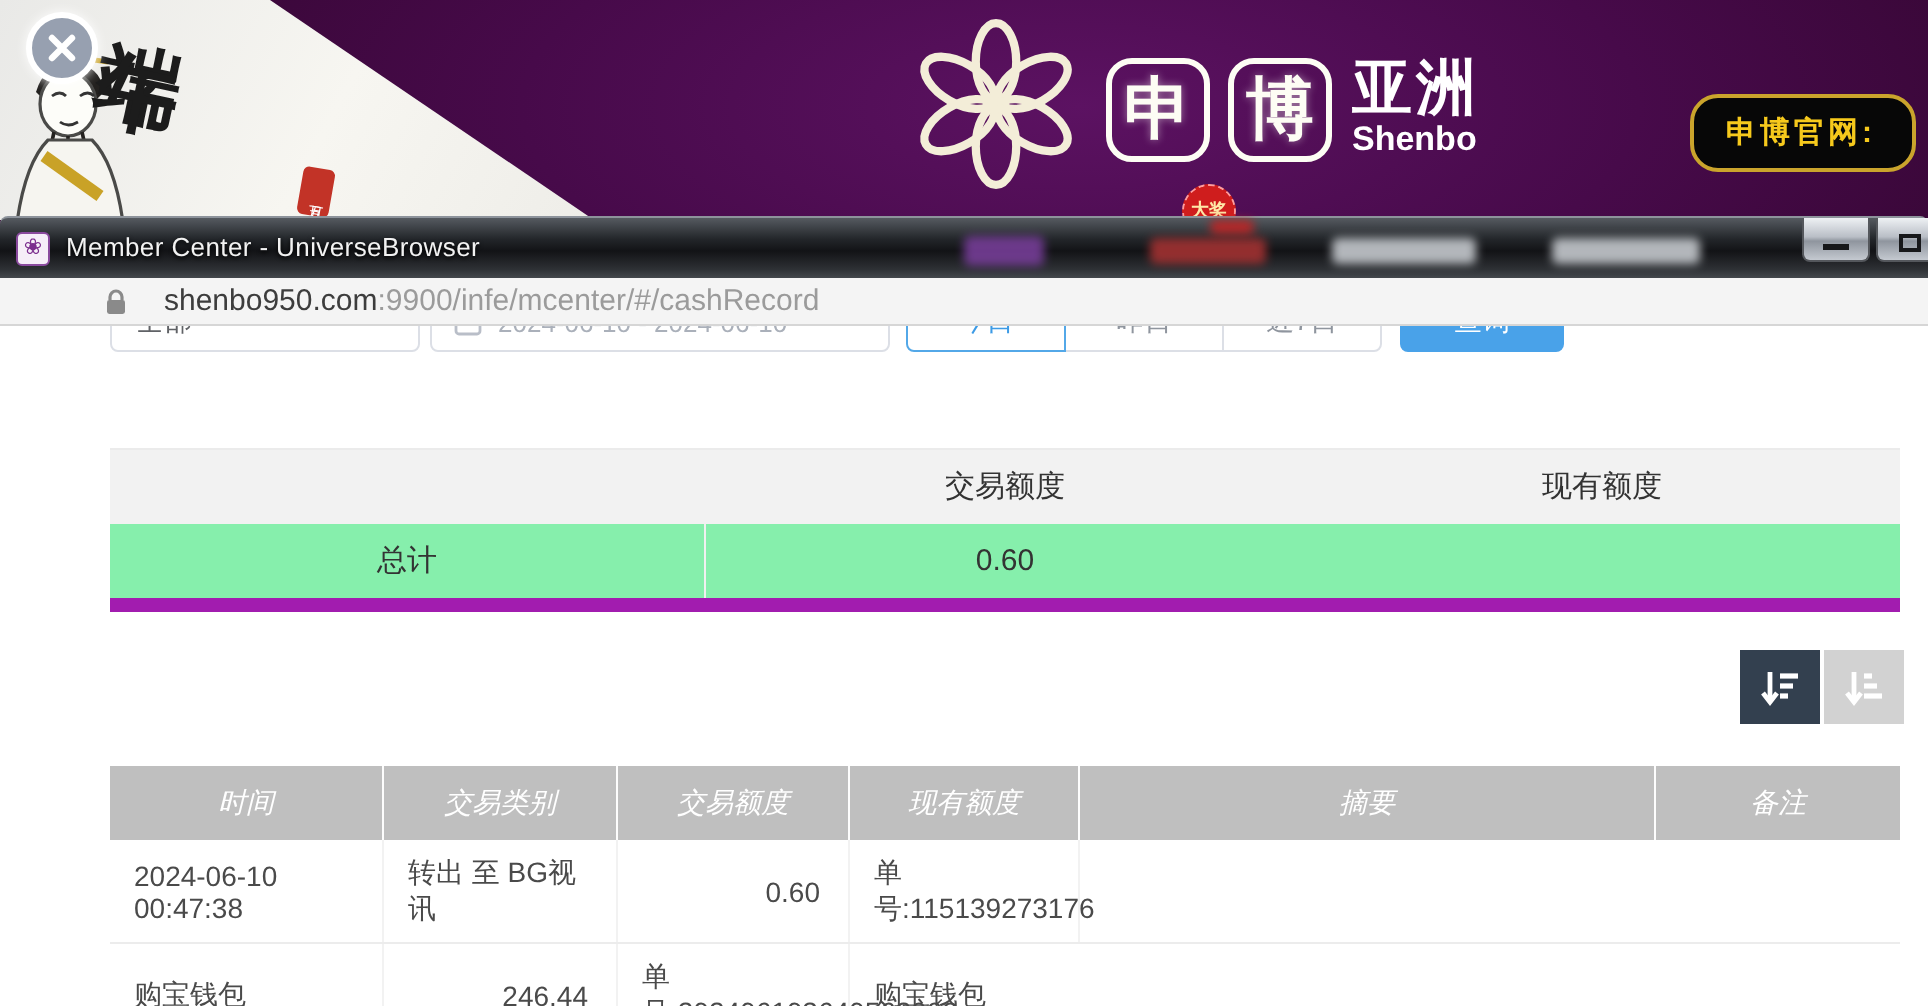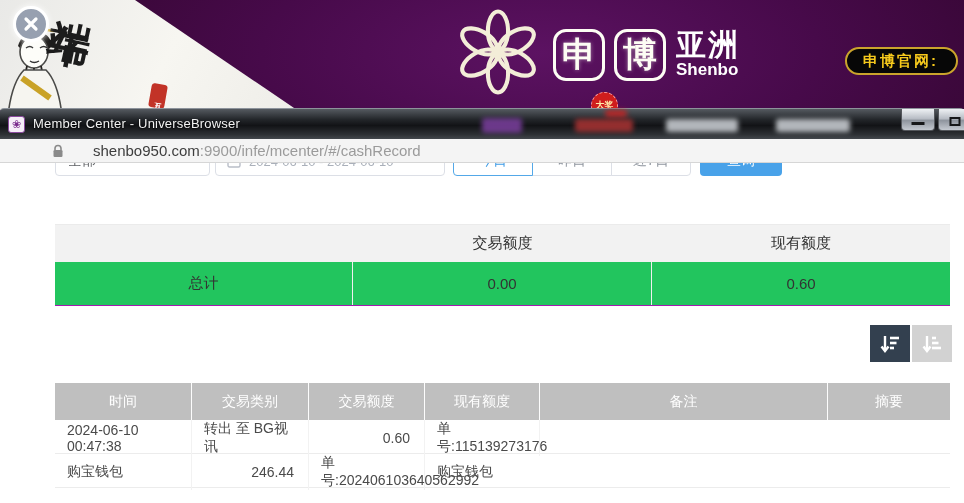--- a/index.html
+++ b/index.html
@@ -13,21 +13,21 @@
   .logo-flower{ width:92px; height:92px; }
   .logo-char{ width:52px; height:52px; border:3px solid #fdfdf4; border-radius:13px;
     color:#fdfdf4; font-size:34px; font-weight:700; display:flex; align-items:center; justify-content:center;
     margin-left:9px; margin-top:6px; text-shadow:0 0 4px rgba(255,255,250,.45); }
   .logo-right{ margin-left:10px; margin-top:4px; color:#fff; }
   .logo-region{ font-size:30px; font-weight:700; letter-spacing:2px; line-height:30px; }
   .logo-en{ font-size:17px; font-weight:700; line-height:19px; }
   .prize-badge{ position:absolute; left:591px; top:92px; width:27px; height:27px; border-radius:50%;
     background:#cf1d1d; border:1px dashed #ff9d9d; color:#ffe9a8; font-size:9px; font-weight:700;
     display:flex; align-items:center; justify-content:center; }
-  .official-pill{ position:absolute; left:845px; top:47px; height:28px; padding:0 18px 0 16px;
+  .official-pill{ position:absolute; left:845px; top:47px; height:39px; padding:0 18px 0 16px;
     background:#070707; border:2px solid #caa42c; border-radius:14px; display:flex; align-items:center;
     color:#f6c91c; font-size:15px; font-weight:700; letter-spacing:2px; white-space:nowrap; }
 
   
   .festival-popup{ position:absolute; left:0; top:0; width:300px; height:110px; z-index:20;
     clip-path:polygon(0 0, 45% 0, 99% 100%, 0 100%);
     background:linear-gradient(118deg,#e9e9e7 0%, #f7f6f1 55%, #eeede8 100%); }
   .festival-title{ position:absolute; left:52px; top:-12px; writing-mode:vertical-rl;
     font-family:"DejaVu Serif", serif; font-size:42px; font-weight:700; color:#1c1c1c;
     transform:rotate(12deg); letter-spacing:6px; }
@@ -52,21 +52,21 @@
   .win-btn{ position:absolute; top:0; height:22px; border:1px solid #54575c; border-top:none;
     border-radius:0 0 4px 4px; background:linear-gradient(180deg,#eef1f4 0%, #b9bec6 45%, #8f959e 55%, #c4c9d0 100%);
     cursor:pointer; }
   .win-btn .dash{ position:absolute; left:50%; transform:translateX(-50%); bottom:5px; width:13px; height:3px; background:#17181a; }
   .win-btn .square{ position:absolute; left:50%; transform:translateX(-50%); bottom:4px; width:11px; height:9px; border:2px solid #17181a; }
 
   
   .urlbar{ position:absolute; left:0; top:139px; width:964px; height:24px; z-index:60;
     background:#f4f4f4; border-bottom:1px solid #d6d6d6; display:flex; align-items:center; }
   .lock-icon{ margin-left:52px; }
-  .url-text{ margin-left:29px; font-size:15px; color:#3d3d3d; }
+  .url-text{ margin-left:18px; font-size:15px; color:#3d3d3d; }
   .url-text .path{ color:#9b9b9b; }
 
   
   .filter-row{ position:absolute; top:146px; z-index:5; }
   .select-box{ left:55px; width:155px; height:30px; position:absolute; border:1px solid #dcdfe6;
     border-radius:4px; background:#fff; font-size:14px; color:#606266; display:flex; align-items:center; padding-left:12px; }
   .date-box{ left:215px; width:230px; height:30px; position:absolute; border:1px solid #dcdfe6;
     border-radius:4px; background:#fff; font-size:13px; color:#aab0ba; display:flex; align-items:center; gap:8px; padding-left:11px; }
   .btn-group{ left:453px; position:absolute; display:flex; }
   .quick-btn{ width:80px; height:30px; background:#fff; border:1px solid #dcdfe6; font-size:14px;
@@ -74,38 +74,38 @@
   .quick-btn.first{ border-color:#53a8e8; color:#3d9be6; border-radius:4px 0 0 4px; z-index:2; margin-left:0; }
   .quick-btn.last{ border-radius:0 4px 4px 0; }
   .search-btn{ left:700px; position:absolute; width:82px; height:30px; background:#49a2e9; border:none;
     border-radius:4px; color:#fff; font-size:14px; display:flex; align-items:center; justify-content:center; cursor:pointer; }
 
   
   .summary-table{ position:absolute; left:55px; top:224px; width:895px; font-size:15px; color:#333; }
   .summary-head{ display:grid; grid-template-columns:298px 299px 298px; background:#f2f2f2; height:38px;
     border-top:1px solid #ebebeb; }
   .summary-head div{ display:flex; align-items:center; justify-content:center; }
-  .summary-row{ display:grid; grid-template-columns:298px 299px 298px; height:44px; background:#22c55e;
-    border-bottom:1px solid #a21caf; }
+  .summary-row{ display:grid; grid-template-columns:298px 299px 298px; height:44px; background:#86efac;
+    border-bottom:7px solid #a21caf; }
   .summary-row div{ display:flex; align-items:center; justify-content:center; border-right:1px solid #f0f0f0; }
   .summary-row div:last-child{ border-right:none; }
 
   
   .sort-wrap{ position:absolute; left:870px; top:325px; display:flex; gap:2px; }
   .sort-btn{ width:40px; height:37px; display:flex; align-items:center; justify-content:center; cursor:pointer; border:none; }
   .sort-btn.active{ background:#33404f; }
   .sort-btn.inactive{ background:#d2d2d2; }
 
   
   .records-table{ position:absolute; left:55px; top:383px; width:895px; font-size:14px; }
   .rec-head{ display:grid; grid-template-columns:137px 117px 116px 115px 288px 122px; height:37px;
     background:#bfbfbf; color:#fff; }
-  .rec-head div{ display:flex; align-items:center; justify-content:center; border-right:1px solid #fdfdfd; }
+  .rec-head div{ display:flex; align-items:center; justify-content:center; border-right:1px solid #fdfdfd;font-style:italic; }
   .rec-head div:last-child{ border-right:none; }
-  .rec-row{ display:grid; grid-template-columns:137px 117px 116px 115px 288px 122px; height:34px;
+  .rec-row{ display:grid; grid-template-columns:137px 117px 116px 115px 288px 122px; height:52px;
     background:#fff; border-bottom:1px solid #ececec; color:#4a4a4a; }
   .rec-row div{ display:flex; align-items:center; border-right:1px solid #f2f2f2; padding:0 12px; }
   .rec-row div:last-child{ border-right:none; }
   .rec-row .num{ justify-content:flex-end; padding-right:14px; }
 </style>
 </head>
 <body>
 
 <div id="screen">
 
@@ -212,21 +212,20 @@
   </div>
 
   <div class="summary-table">
     <div class="summary-head">
       <div></div>
       <div>交易额度</div>
       <div>现有额度</div>
     </div>
     <div class="summary-row">
       <div>总计</div>
-      <div>0.00</div>
       <div>0.60</div>
     </div>
   </div>
 
   <div class="sort-wrap">
     <button class="sort-btn active">
       <svg width="22" height="22" viewBox="0 0 22 22">
         <line x1="6" y1="3" x2="6" y2="17" stroke="#fff" stroke-width="2.4"></line>
         <path d="M2.5 13.5 L6 18 L9.5 13.5" fill="none" stroke="#fff" stroke-width="2.4"></path>
         <line x1="11" y1="5" x2="20" y2="5" stroke="#fff" stroke-width="2.6"></line>
@@ -244,22 +243,22 @@
       </svg>
     </button>
   </div>
 
   <div class="records-table">
     <div class="rec-head">
       <div>时间</div>
       <div>交易类别</div>
       <div>交易额度</div>
       <div>现有额度</div>
+      <div>摘要</div>
       <div>备注</div>
-      <div>摘要</div>
     </div>
     <div class="rec-row">
       <div>2024-06-10 00:47:38</div>
       <div>转出 至 BG视讯</div>
       <div class="num">0.60</div>
       <div>单号:115139273176</div>
       <div></div>
     </div>
     <div class="rec-row">
       <div>购宝钱包</div>

